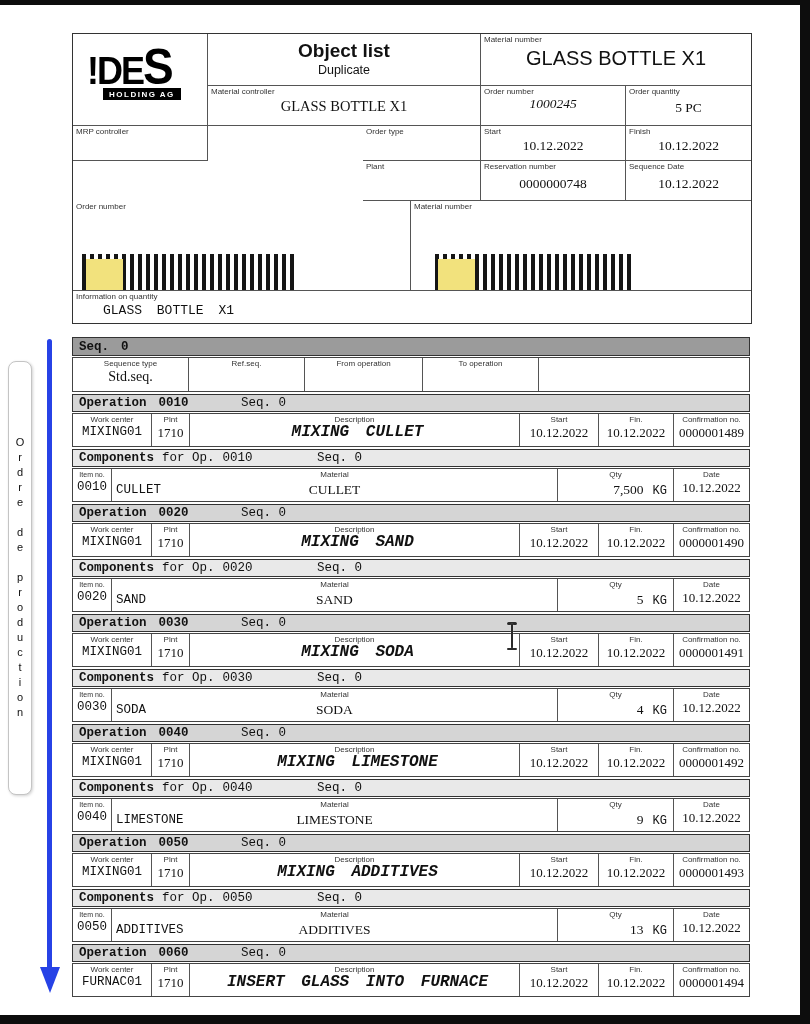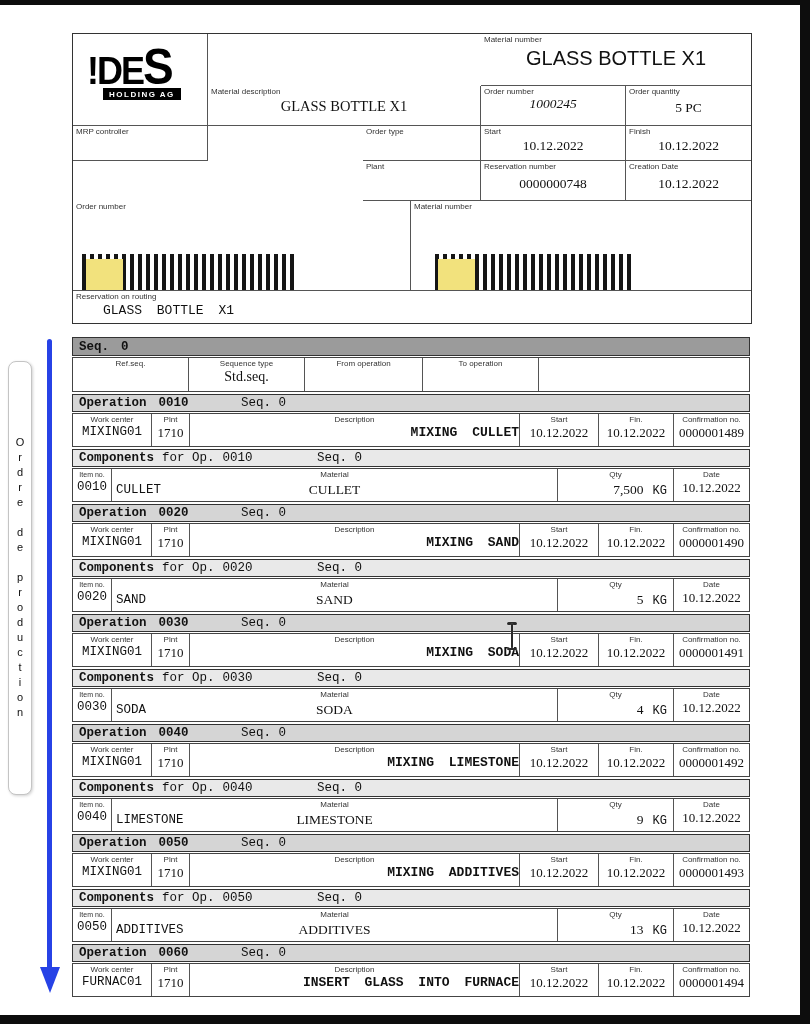--- a/index.html
+++ b/index.html
@@ -58,22 +58,22 @@
   .seq-pos-op{position:absolute;left:168px;}
   .seq-pos-comp{position:absolute;left:244px;}
   .gap8{display:inline-block;width:12px;}
 
   .trow{display:flex;border:1px solid #444;box-sizing:border-box;height:34px;background:#fff;margin-bottom:0;}
   .tc{border-right:1px solid #555;box-sizing:border-box;overflow:hidden;position:relative;}
   .tc:last-child{border-right:none;}
   .tc .lab{text-align:center;padding-left:0;}
   .tc .val{font-size:13px;text-align:center;line-height:17px;}
   .val.mono{font-size:12.5px;}
-  .desc-val{font-family:"Liberation Mono",monospace;font-weight:bold;font-size:13px;
-            text-align:right;padding-left:6px;line-height:17px;}
+  .desc-val{font-family:"Liberation Mono",monospace;font-style:italic;font-weight:bold;font-size:16px;
+            text-align:center;padding-left:6px;line-height:17px;}
   .code-val{position:absolute;left:4px;top:14px;font-family:"Liberation Mono",monospace;font-size:12.5px;}
   .name-val{position:absolute;left:0;right:0;top:13px;text-align:center;font-family:"Liberation Serif",serif;font-size:13.5px;}
   .qty-val{position:absolute;right:6px;top:13px;font-family:"Liberation Serif",serif;font-size:13.5px;}
   .qty-val .unit{font-family:"Liberation Mono",monospace;font-size:12px;margin-left:9px;}
 
   
   #cursor{position:absolute;left:505px;top:621px;width:14px;height:30px;}
   #cursor div{position:absolute;background:#2b2b2b;box-shadow:0 0 1px #fff;}
   #cursor .stem{left:6px;top:3px;width:2px;height:24px;}
   #cursor .cap-t{left:2px;top:1px;width:10px;height:2.5px;border-radius:2px;}
@@ -88,28 +88,32 @@
 
 <div id="doc1">
 
   <div class="cell" style="left:0;top:0;width:135px;height:92px;">
     <div id="logo-box">
       <div id="logo-text"><span>!DE</span><span id="logo-s">S</span></div>
       <div id="logo-chip">HOLDING AG</div>
     </div>
   </div>
 
+  <div class="cell" style="left:135px;top:0;width:273px;height:52px;">
+    <div class="doc-title">Object list</div>
+    <div class="doc-subtitle">Duplicate</div>
+  </div>
 
   <div class="cell noR" style="left:408px;top:0;width:270px;height:52px;">
     <div class="lab">Material number</div>
     <div class="matnum-v">GLASS BOTTLE X1</div>
   </div>
 
   <div class="cell" style="left:135px;top:52px;width:273px;height:40px;">
-    <div class="lab">Material description</div>
+    <div class="lab">Material controller</div>
     <div class="v" style="margin-top:3px;font-size:14.5px;">GLASS BOTTLE X1</div>
   </div>
   <div class="cell" style="left:408px;top:52px;width:145px;height:40px;">
     <div class="lab">Order number</div>
     <div class="v" style="font-style:italic;">1000245</div>
   </div>
   <div class="cell noR" style="left:553px;top:52px;width:125px;height:40px;">
     <div class="lab">Order quantity</div>
     <div class="v" style="margin-top:4px;">5 PC</div>
   </div>
@@ -136,37 +140,37 @@
   <div class="cell" style="left:290px;top:127px;width:118px;height:40px;">
     <div class="lab">Plant</div>
     <div class="v2">1710</div>
     <div class="v2">Glass+</div>
   </div>
   <div class="cell" style="left:408px;top:127px;width:145px;height:40px;">
     <div class="lab">Reservation number</div>
     <div class="v" style="margin-top:5px;">0000000748</div>
   </div>
   <div class="cell noR" style="left:553px;top:127px;width:125px;height:40px;">
-    <div class="lab">Creation Date</div>
+    <div class="lab">Sequence Date</div>
     <div class="v" style="margin-top:5px;">10.12.2022</div>
   </div>
 
   <div class="cell" style="left:0;top:167px;width:338px;height:90px;">
     <div class="lab">Order number</div>
     <div class="barcode" style="left:9px;top:53px;width:212px;"></div>
     <div class="chip" style="left:13px;top:58px;"></div>
   </div>
   <div class="cell noR" style="left:338px;top:167px;width:340px;height:90px;">
     <div class="lab">Material number</div>
     <div class="barcode" style="left:24px;top:53px;width:197px;"></div>
     <div class="chip" style="left:27px;top:58px;"></div>
   </div>
 
   <div class="cell noR noB" style="left:0;top:257px;width:678px;height:32px;">
-    <div class="lab">Reservation on routing</div>
+    <div class="lab">Information on quantity</div>
     <div class="mono wide-words" style="font-size:13px;padding-left:30px;margin-top:2px;">GLASS BOTTLE X1</div>
   </div>
 </div>
 
 <div id="side-pill">
   <span>Ordre de production</span>
 </div>
 <div id="arrow">
   <div class="shaft" style="background:#2742e6;"></div>
   <div class="head"></div>
@@ -175,25 +179,25 @@
 <div id="doc2">
 
   <div id="seq-bar" class="bar">
     <span class="b">Seq.</span>
     <span class="gap8"></span>
     <span class="b">0</span>
   </div>
 
   <div class="trow" style="height:35px;">
     <div class="tc" style="width:116px;">
-      <div class="lab">Ref.seq.</div>
-    </div>
-    <div class="tc" style="width:116px;">
       <div class="lab">Sequence type</div>
       <div class="val serif" style="font-size:14px;">Std.seq.</div>
+    </div>
+    <div class="tc" style="width:116px;">
+      <div class="lab">Ref.seq.</div>
     </div>
     <div class="tc" style="width:118px;">
       <div class="lab">From operation</div>
     </div>
     <div class="tc" style="width:116px;">
       <div class="lab">To operation</div>
     </div>
     <div class="tc" style="flex:1;"></div>
   </div>
 

